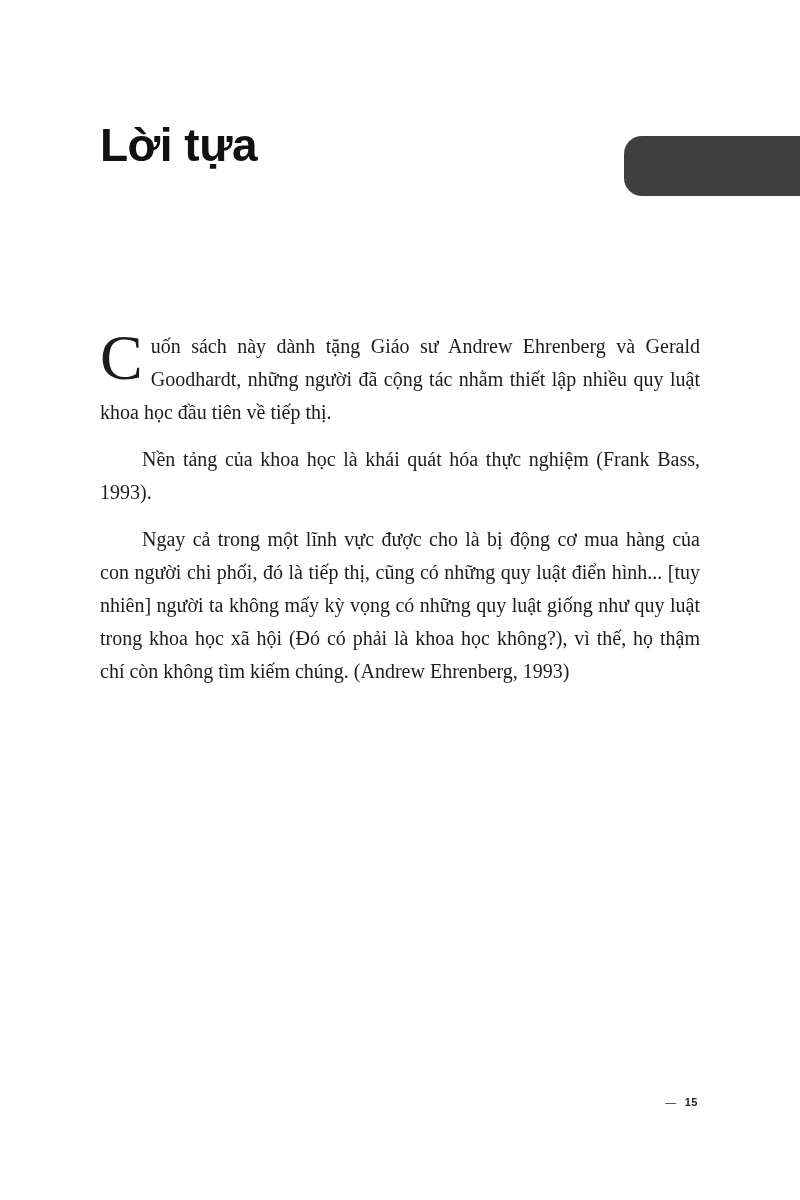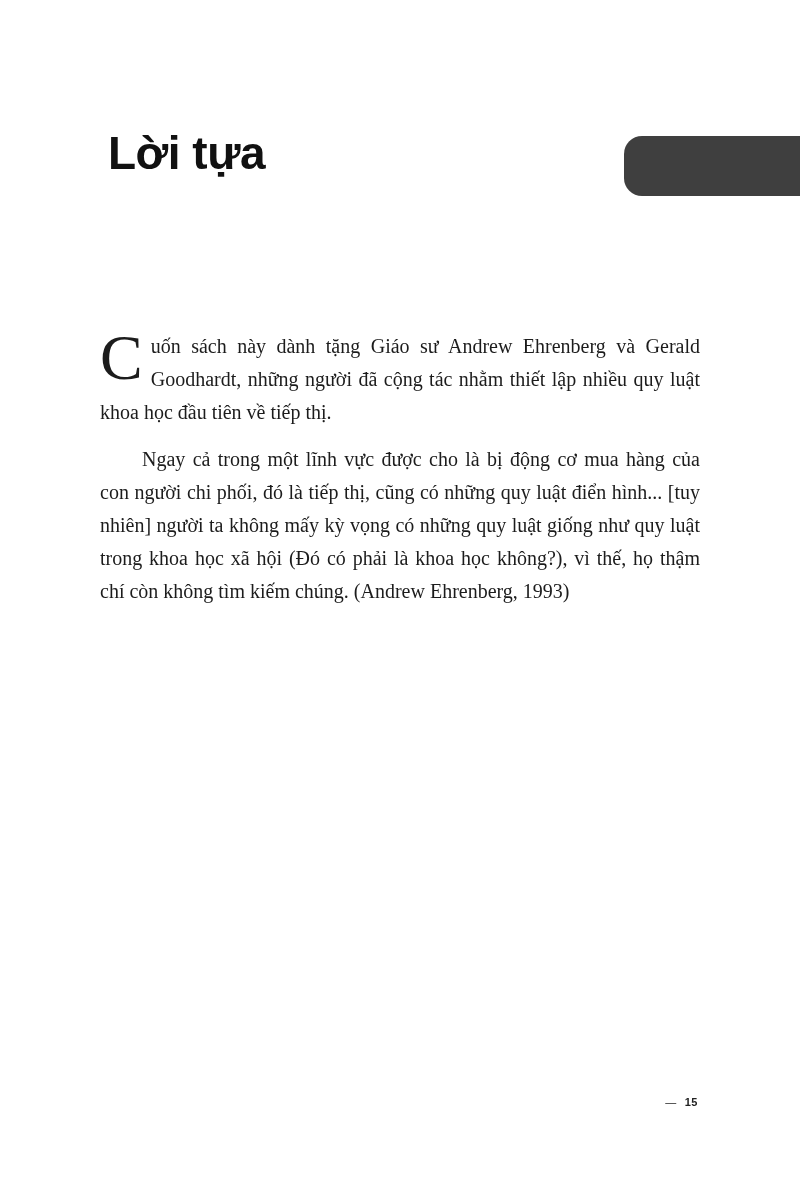--- a/index.html
+++ b/index.html
@@ -13,21 +13,21 @@
     height: 1200px;
     background: #ffffff;
     overflow: hidden;
     font-family: "Liberation Serif", serif;
     color: #1c1c1c;
   }
   .page-title {
     position: absolute;
     left: 100px;
     top: 118px;
-    margin: 8px;
+    margin: 0;
     font-family: "Liberation Sans", sans-serif;
     font-weight: 700;
     font-size: 46px;
     letter-spacing: -0.5px;
     color: #111111;
   }
   .chapter-tab {
     position: absolute;
     top: 136px;
     right: -24px;
@@ -80,20 +80,21 @@
 <div class="page">
 
   <h1 class="page-title">Lời tựa</h1>
 
   <div class="chapter-tab" style="background: rgb(63, 63, 63);"></div>
 
   <main class="body-text">
     <p class="first">
       <span class="dropcap">C</span><span>uốn sách này dành tặng Giáo sư Andrew Ehrenberg và Gerald Goodhardt, những người đã cộng tác nhằm thiết lập nhiều quy luật khoa học đầu tiên về tiếp thị.</span>
     </p>
+    <p class="indent">Nền tảng của khoa học là khái quát hóa thực nghiệm (Frank Bass, 1993).</p>
     <p class="indent">Ngay cả trong một lĩnh vực được cho là bị động cơ mua hàng của con người chi phối, đó là tiếp thị, cũng có những quy luật điển hình... [tuy nhiên] người ta không mấy kỳ vọng có những quy luật giống như quy luật trong khoa học xã hội (Đó có phải là khoa học không?), vì thế, họ thậm chí còn không tìm kiếm chúng. (Andrew Ehrenberg, 1993)</p>
   </main>
 
   <div class="page-footer">
     <span class="dash">—</span><span>15</span>
   </div>
 
 </div>
 
 </body></html>

